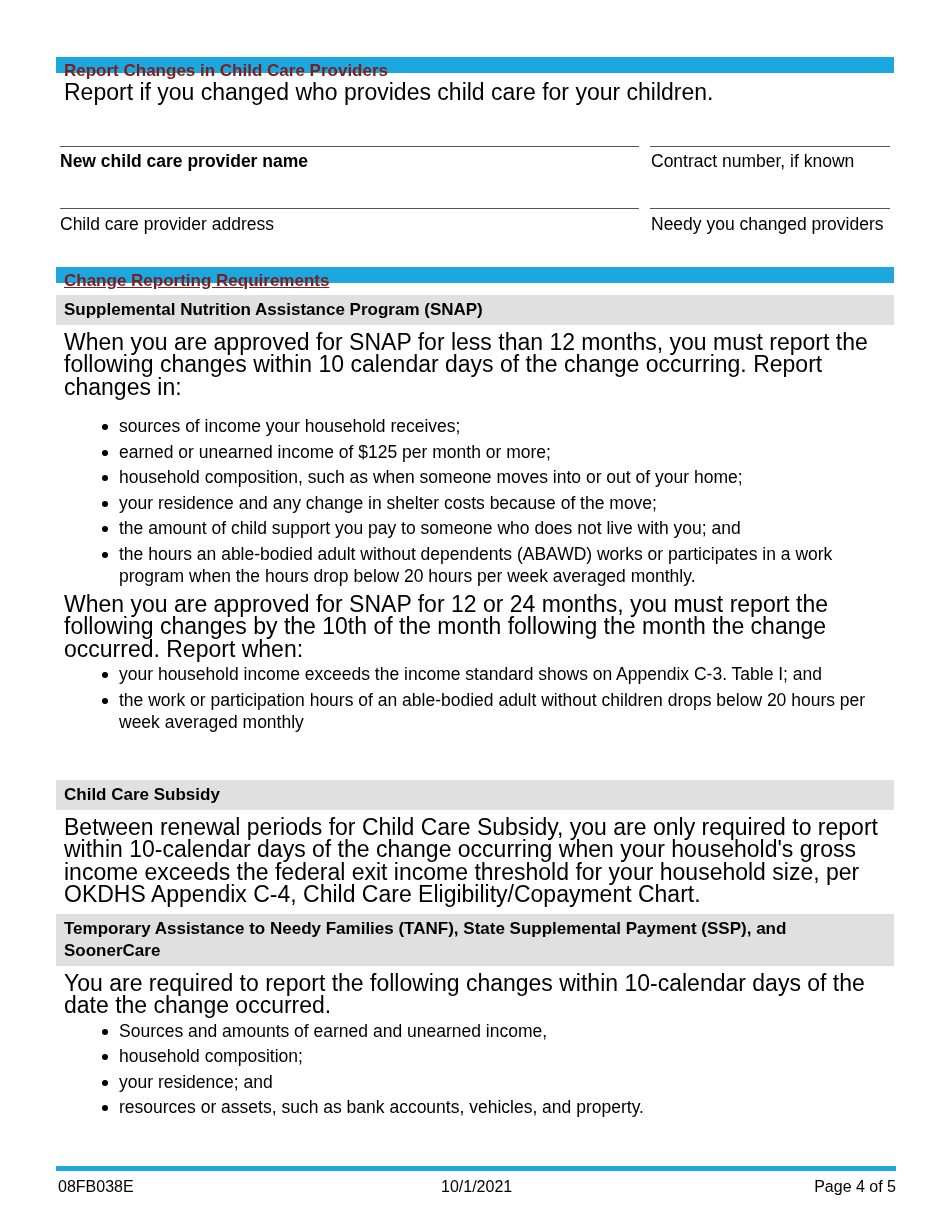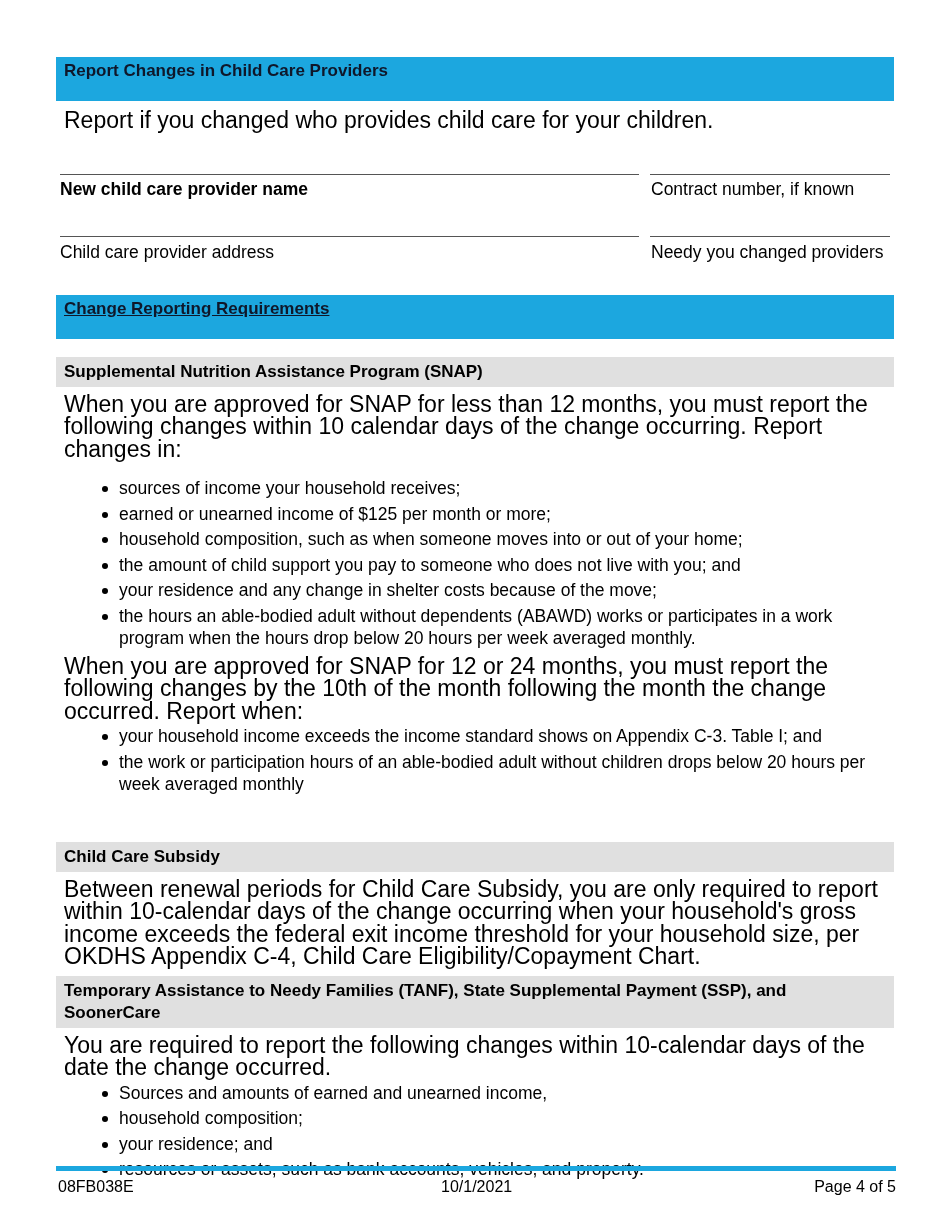--- a/index.html
+++ b/index.html
@@ -2,22 +2,22 @@
 <html><head>
 <meta charset="utf-8">
 <style>
   html, body { margin: 0; padding: 0; background: #ffffff; }
   body {
     width: 950px; height: 1230px; position: relative; overflow: hidden;
     font-family: "Liberation Sans", sans-serif; color: #000;
   }
   .page { position: absolute; left: 56px; top: 57px; width: 838px; }
   .blue-bar {
-    background: #1ca7df; color: #0f172a; font-weight: bold; font-size: 17px;
-    height: 44px; line-height: 28px; padding-left: 8px;
+    background: #1ca7df; color: #7f1d1d; font-weight: bold; font-size: 17px;
+    height: 16px; line-height: 28px; padding-left: 8px;
   }
   .gray-bar {
     background: #e0e0e0; color: #000; font-weight: bold; font-size: 17px;
     padding: 4px 8px 4px 8px; line-height: 22px;
   }
   .para { font-size: 23px; line-height: 22.5px; padding-left: 8px; padding-right: 6px; }
   ul.bl { margin: 0; padding-left: 63px; list-style: none; font-size: 17.5px; line-height: 22.5px; }
   ul.bl li { position: relative; margin-bottom: 3px; padding-right: 8px; }
   ul.bl li::before {
     content: ""; position: absolute; left: -17px; top: 9px;
@@ -44,28 +44,28 @@
     <div class="field-label" style="left:595px; top:47px;">Contract number, if known</div>
 
     <div class="field-line" style="left:4px; top:104px; width:579px;"></div>
     <div class="field-label" style="left:4px; top:110px;">Child care provider address</div>
     <div class="field-line" style="left:594px; top:104px; width:240px;"></div>
     <div class="field-label" style="left:595px; top:110px;">Needy you changed providers</div>
   </div>
 
   <div class="blue-bar" style="margin-top:13px;text-decoration:underline;">Change Reporting Requirements</div>
 
-  <div class="gray-bar" style="margin-top:18px;">Supplemental Nutrition Assistance Program (SNAP)</div>
+  <div class="gray-bar" style="margin-top:12px;">Supplemental Nutrition Assistance Program (SNAP)</div>
   <div class="para" style="margin-top:6px;">When you are approved for SNAP for less than 12 months, you must report the following changes within 10 calendar days of the change occurring.  Report changes in:</div>
   <ul class="bl" style="margin-top:17px;">
     <li>sources of income your household receives;</li>
     <li>earned or unearned income of $125 per month or more;</li>
     <li>household composition, such as when someone moves into or out of your home;</li>
+    <li>your residence and any change in shelter costs because of the move;</li>
     <li>the amount of child support you pay to someone who does not live with you; and</li>
-    <li>your residence and any change in shelter costs because of the move;</li>
     <li>the hours an able-bodied adult without dependents (ABAWD) works or participates in a work program when the hours drop below 20 hours per week averaged monthly.</li>
   </ul>
   <div class="para" style="margin-top:5px;">When you are approved for SNAP for 12 or 24 months, you must report the following changes by the 10th of the month following the month the change occurred.  Report when:</div>
   <ul class="bl" style="margin-top:3px;">
     <li>your household income exceeds the income standard shows on Appendix C-3.  Table I; and</li>
     <li>the work or participation hours of an able-bodied adult without children drops below 20 hours per week averaged monthly</li>
   </ul>
 
   <div class="gray-bar" style="margin-top:46px;">Child Care Subsidy</div>
   <div class="para" style="margin-top:6px;">Between renewal periods for Child Care Subsidy, you are only required to report within 10-calendar days of the change occurring when your household's gross income exceeds the federal exit income threshold for your household size, per OKDHS Appendix C-4, Child Care Eligibility/Copayment Chart.</div>

